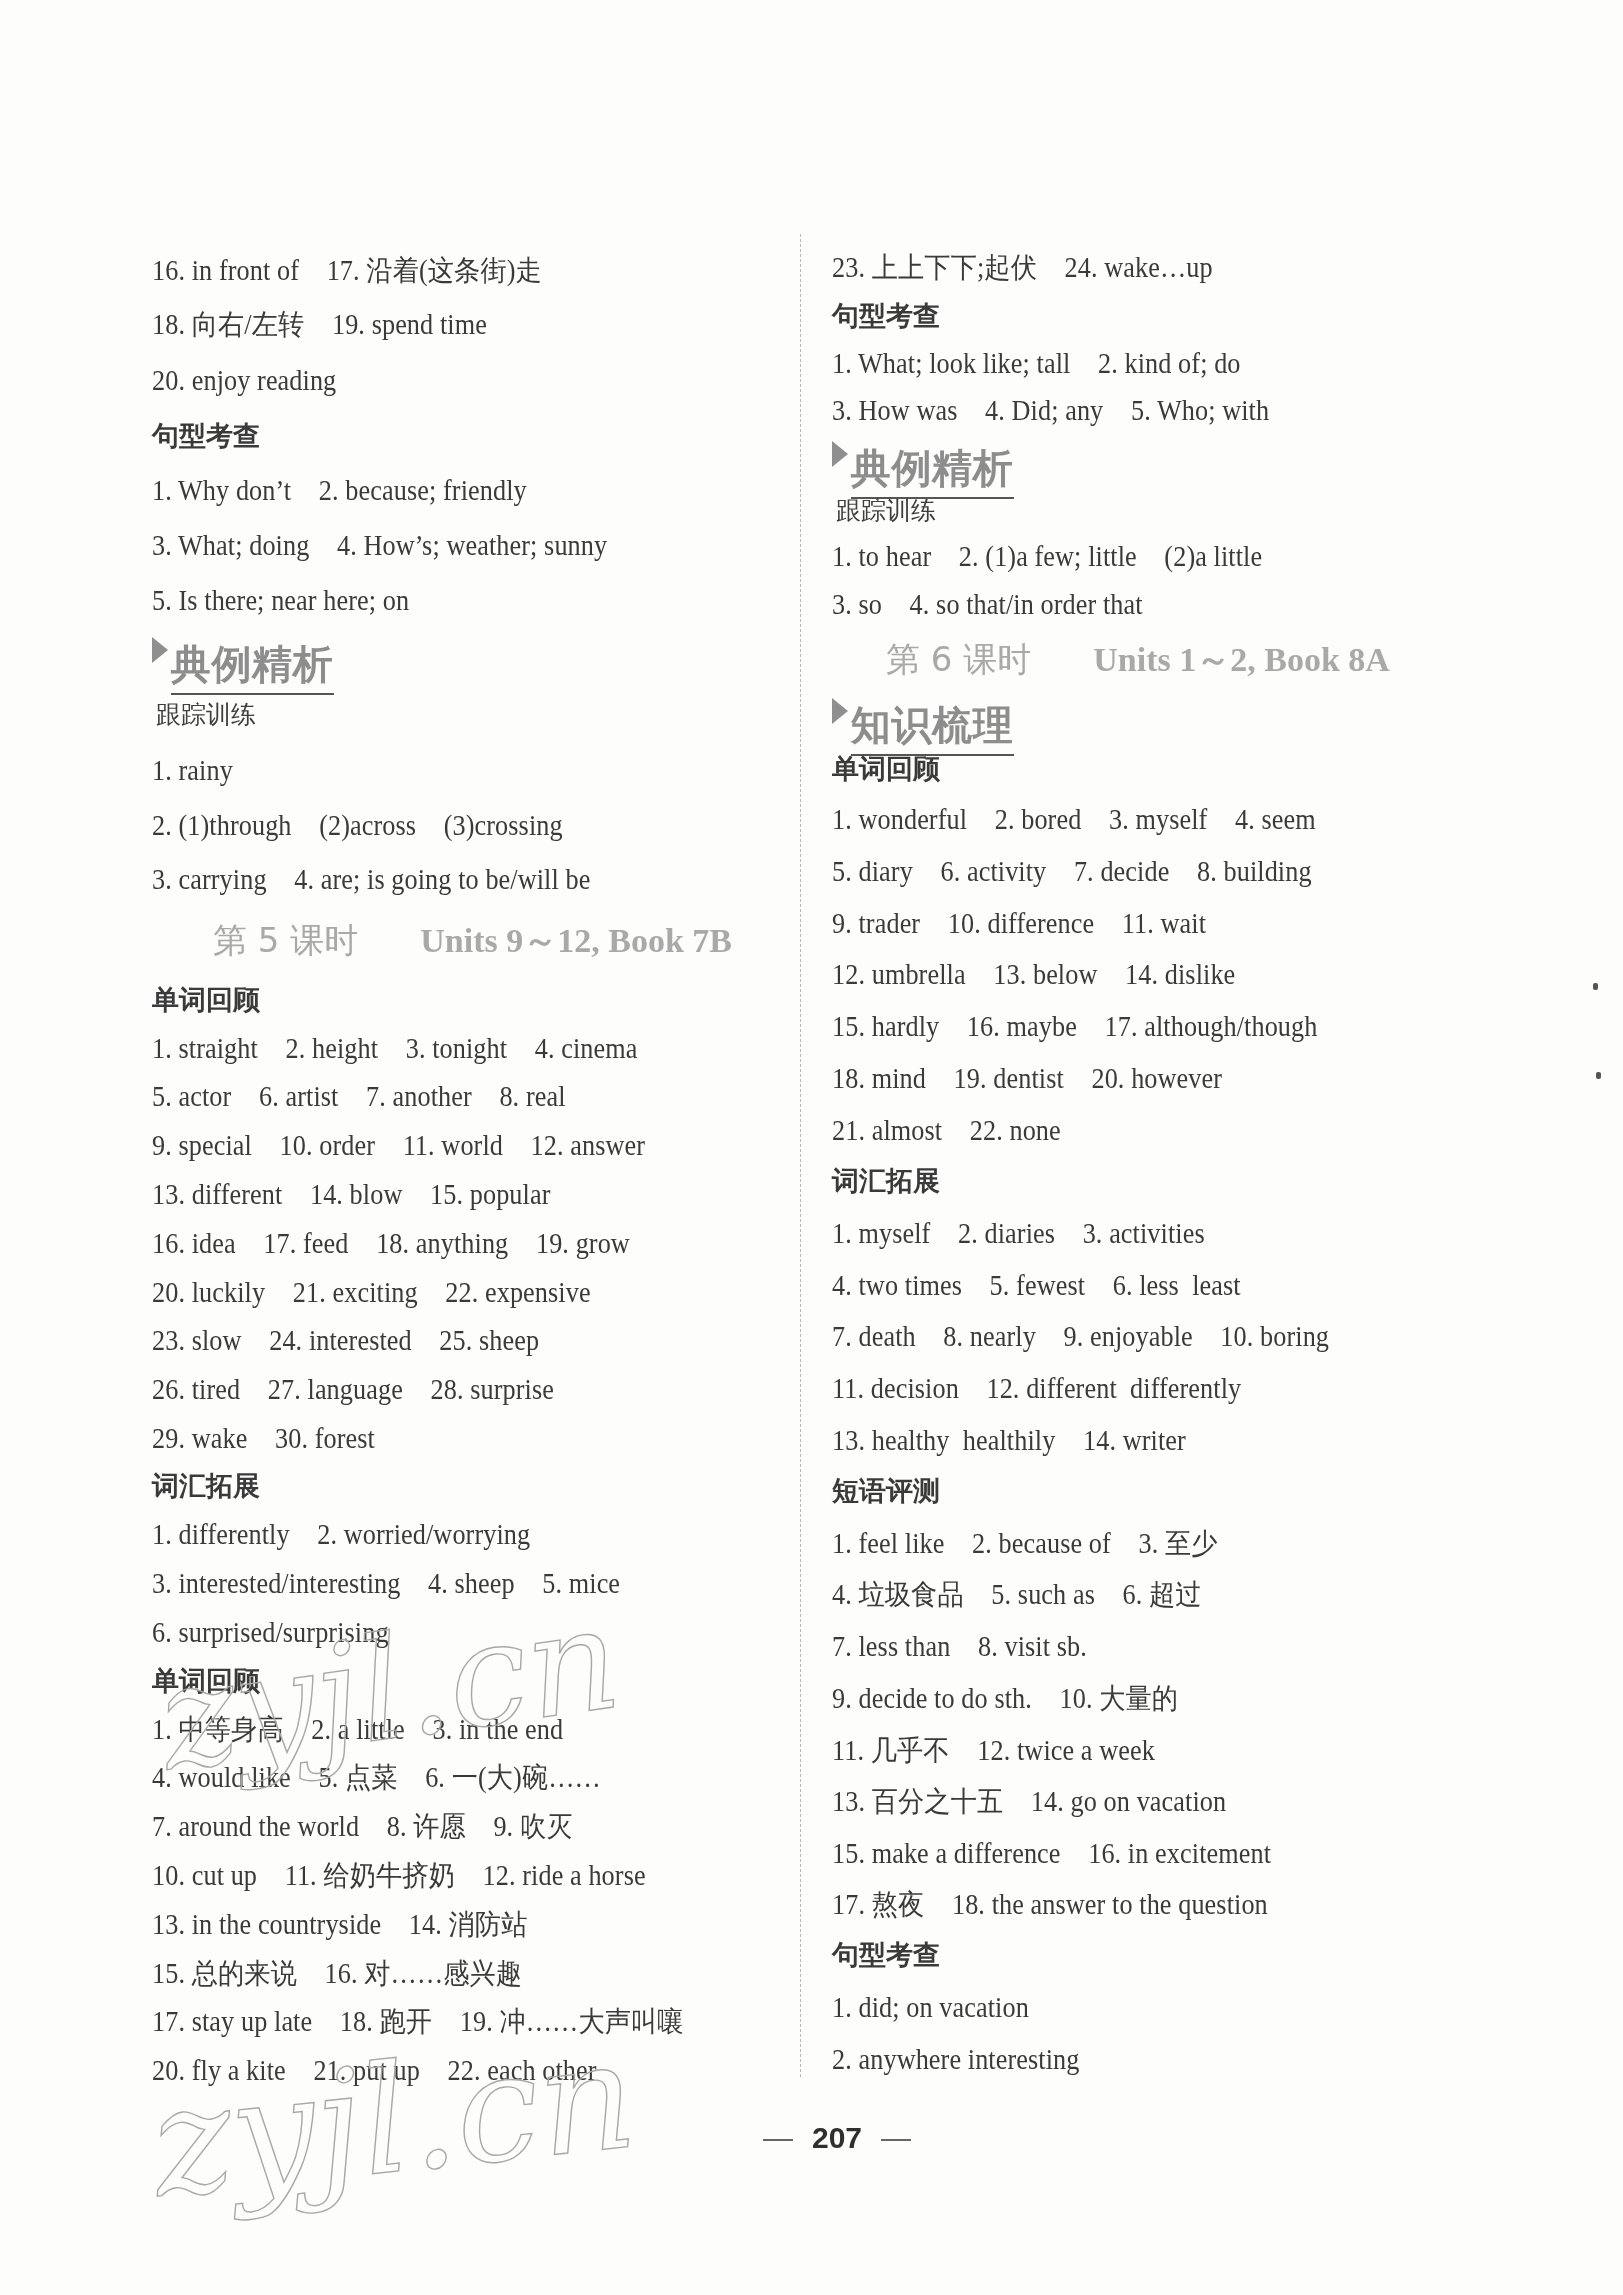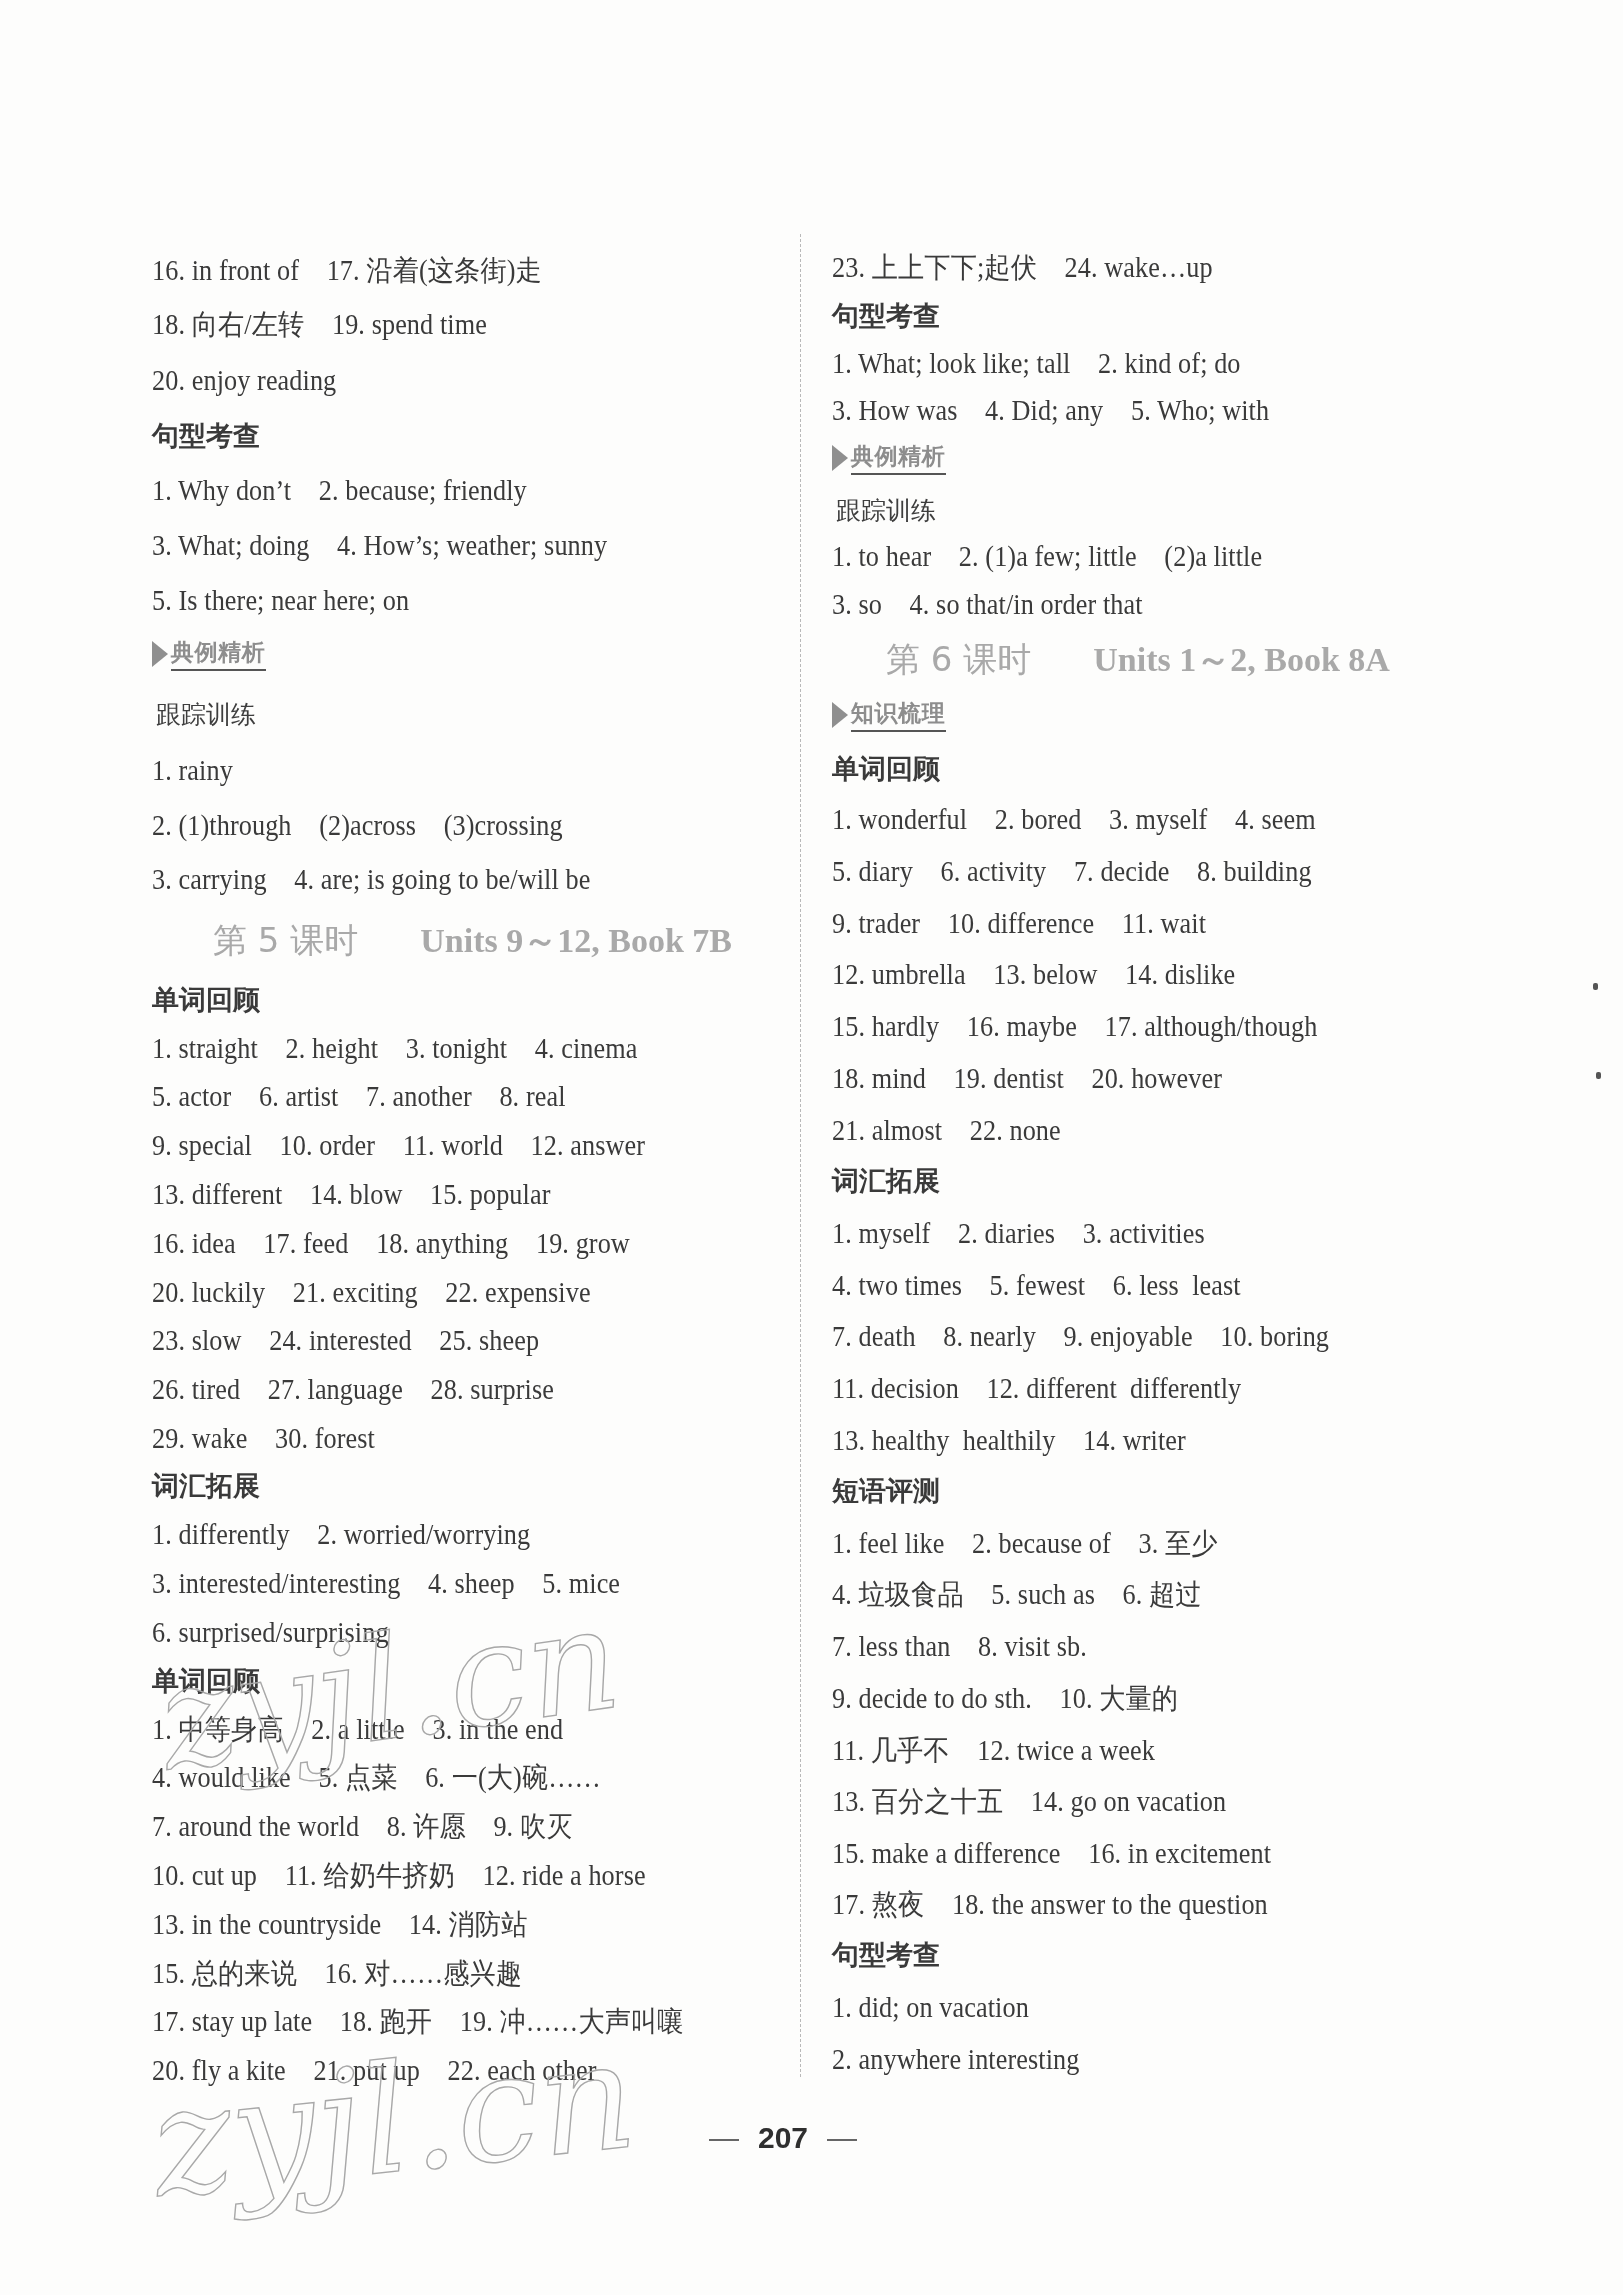--- a/index.html
+++ b/index.html
@@ -31,40 +31,40 @@
     font-family: "DejaVu Sans", "Liberation Sans", sans-serif;
     font-weight: bold; font-size: 27px; line-height: 34px; color: #3a3a3a;
   }
   .h-light {
     position: absolute; left: 4px;
     font-family: "DejaVu Sans", "Liberation Sans", sans-serif;
     font-size: 25px; line-height: 31px; color: #3e3e3e;
   }
   .h-section {
     position: absolute; left: 0;
-    display: flex; align-items: center;
+    display: flex; 
     font-family: "DejaVu Sans", "Liberation Sans", sans-serif;
-    font-weight: bold; font-size: 23px; color: #8d8d8d;
+    font-weight: bold; font-size: 40px; color: #8d8d8d;
   }
   .h-section .arrow {
     width: 0; height: 0;
     border-top: 13.6px solid transparent; border-bottom: 13.6px solid transparent;
     border-left: 16.3px solid #8f8f8f; margin-right: 2.7px;
   }
   .h-section .txt {
     border-bottom: 2px solid #555; padding-bottom: 1.4px; letter-spacing: 0.7px;
   }
   .h-lesson {
     position: absolute; white-space: pre;
     font-size: 34px; font-weight: bold; color: #a9a9a9;
     font-family: "Liberation Serif", "DejaVu Serif", serif;
   }
   .h-lesson .cn { font-family: "DejaVu Sans", sans-serif; font-weight: normal; margin-right: 62px; }
   .page-number {
-    position: absolute; left: 690px; top: 2121px; white-space: pre;
+    position: absolute; left: 744px; top: 2121px; white-space: pre;
     font-size: 30px; color: #2f2f2f; font-weight: bold;
     font-family: "Liberation Sans", sans-serif;
   }
   .page-number .dash { font-weight: normal; color: #666; margin: 0 19px; }
   .watermark {
     position: absolute; white-space: pre;
     font-family: "DejaVu Serif", serif; font-style: italic;
     color: transparent; -webkit-text-stroke: 1.4px #a8a8a8;
     pointer-events: none;
   }

